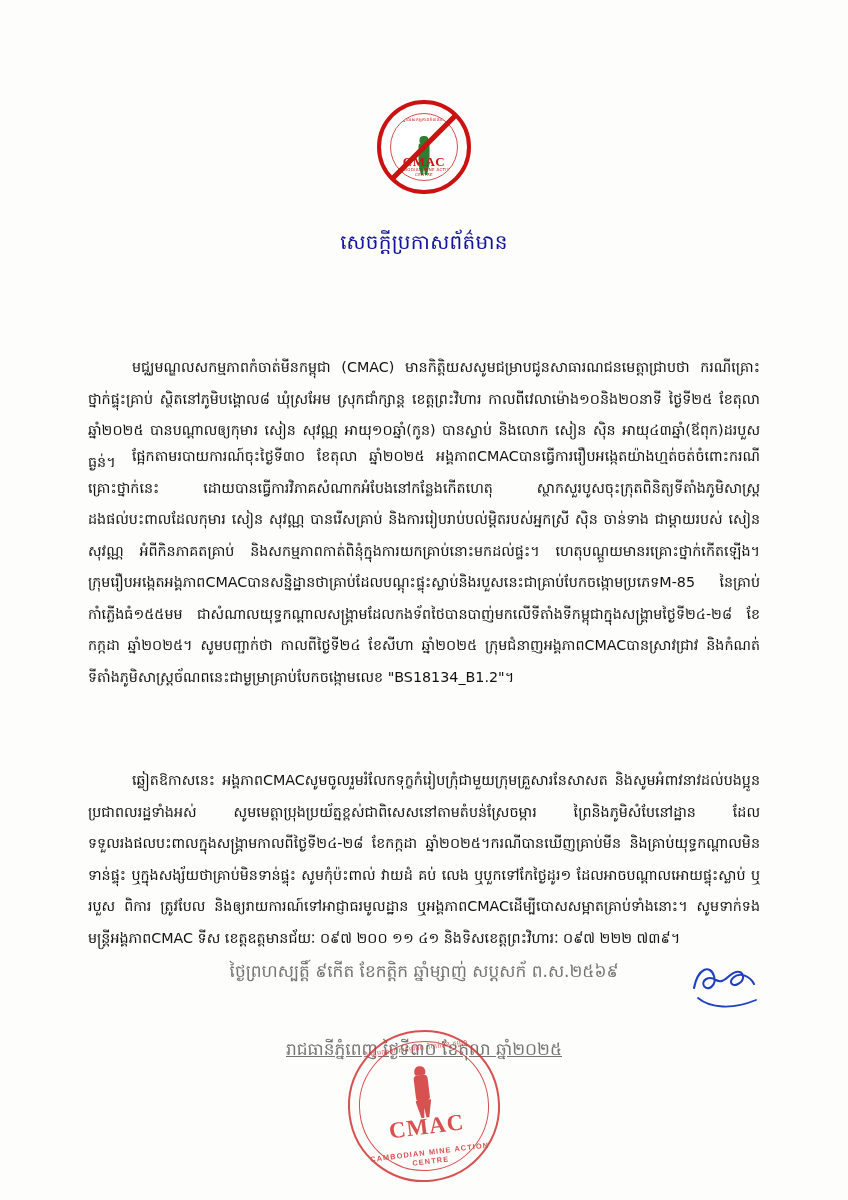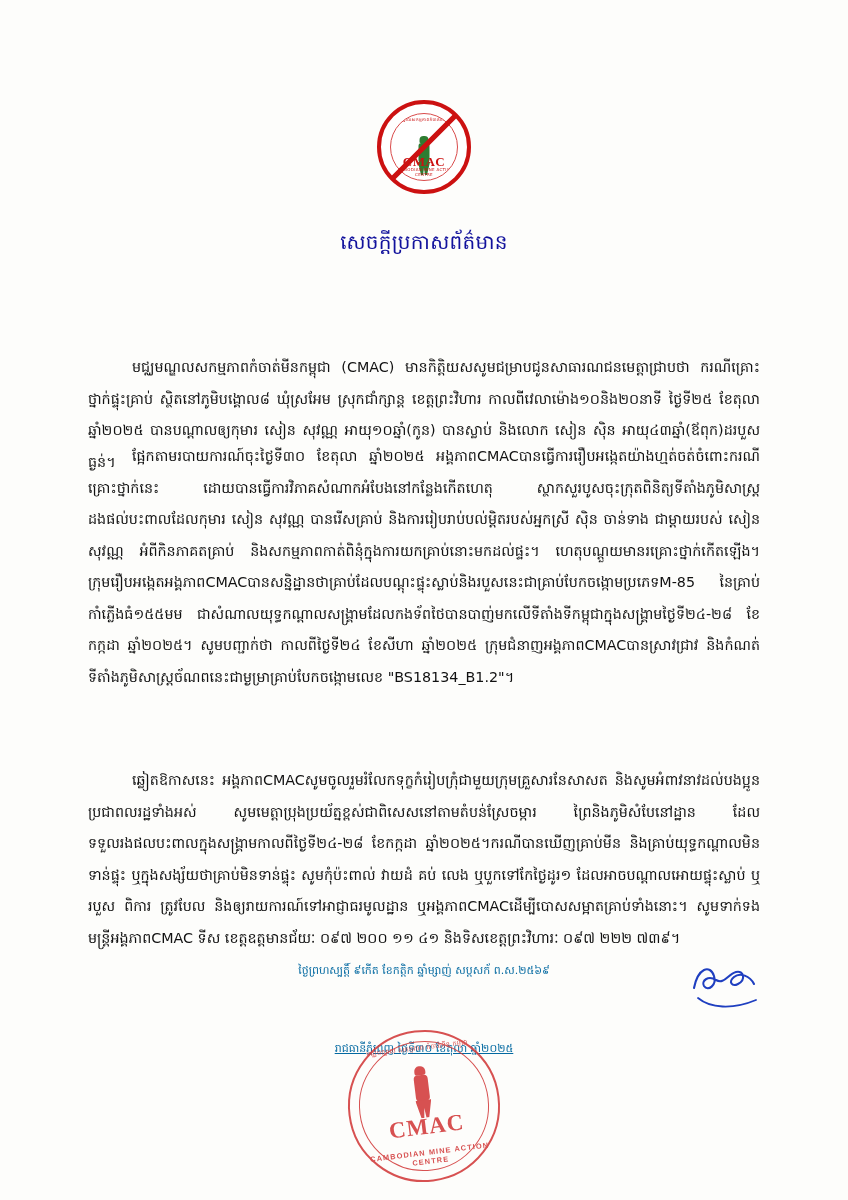--- a/index.html
+++ b/index.html
@@ -173,23 +173,23 @@
     margin: 0;
     text-indent: 44px;
   }
 
   
   .signoff {
     position: absolute;
     left: 0;
     width: 100%;
     text-align: center;
-    font-size: 11px;
+    font-size: 17px;
     line-height: 30px;
-    color: #0369a1;
+    color: #737373;
   }
   .signoff-1 { top: 956px; }
   .signoff-2 { top: 1034px; text-decoration: underline; }
 
   
   .signature {
     position: absolute;
     right: 86px;
     top: 958px;
     width: 74px;

